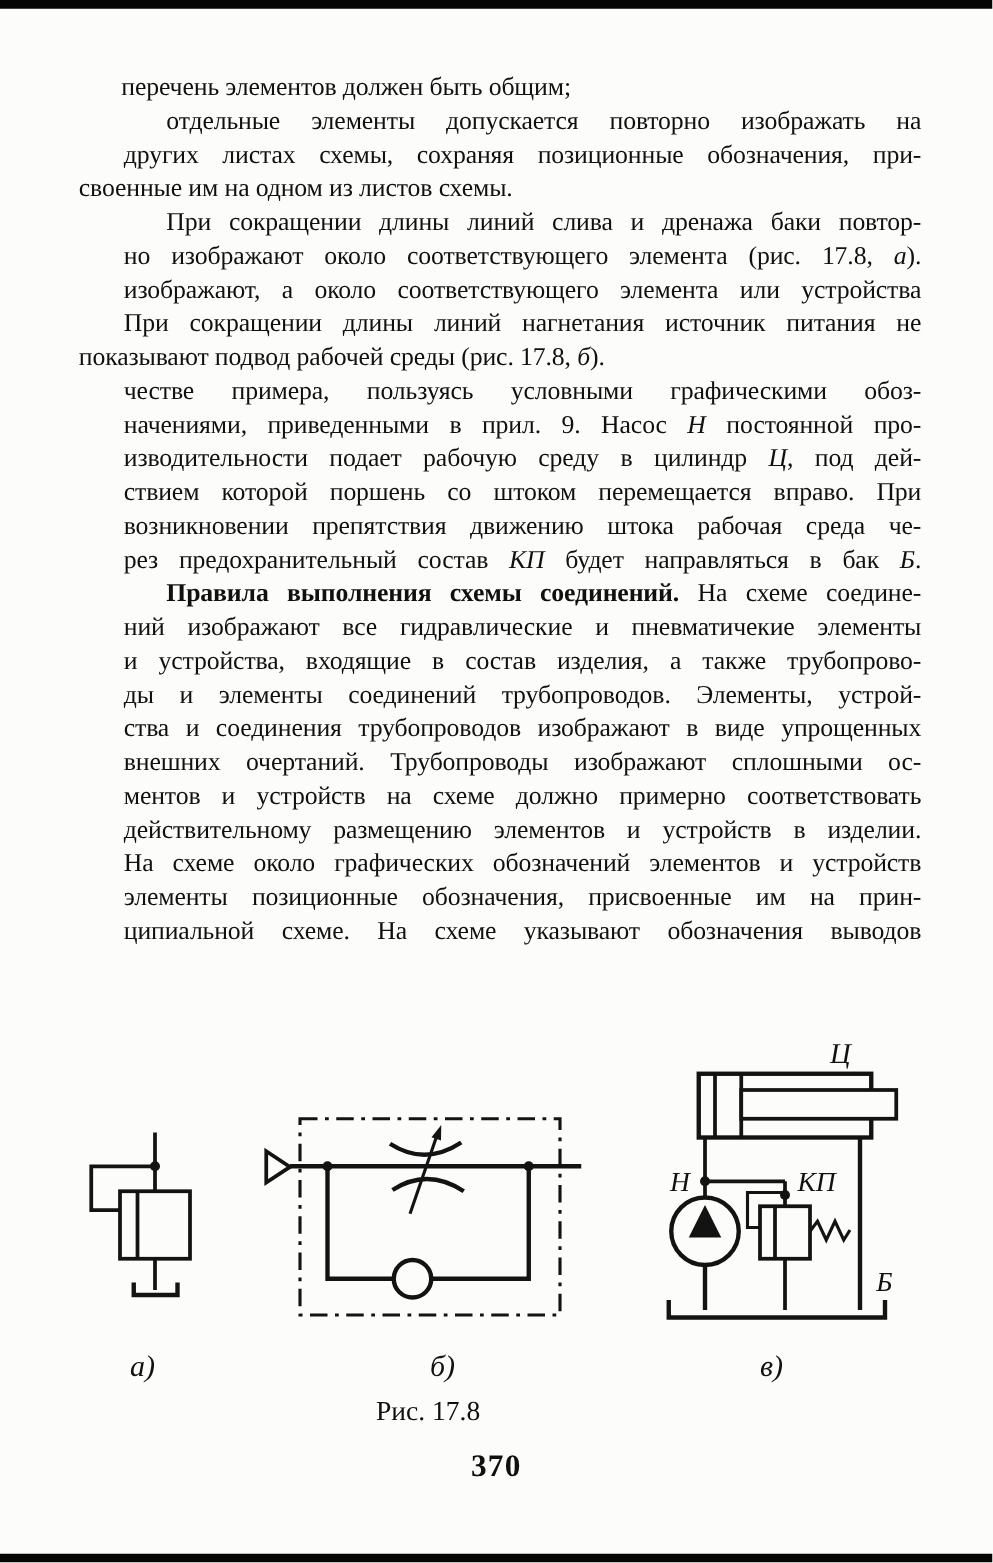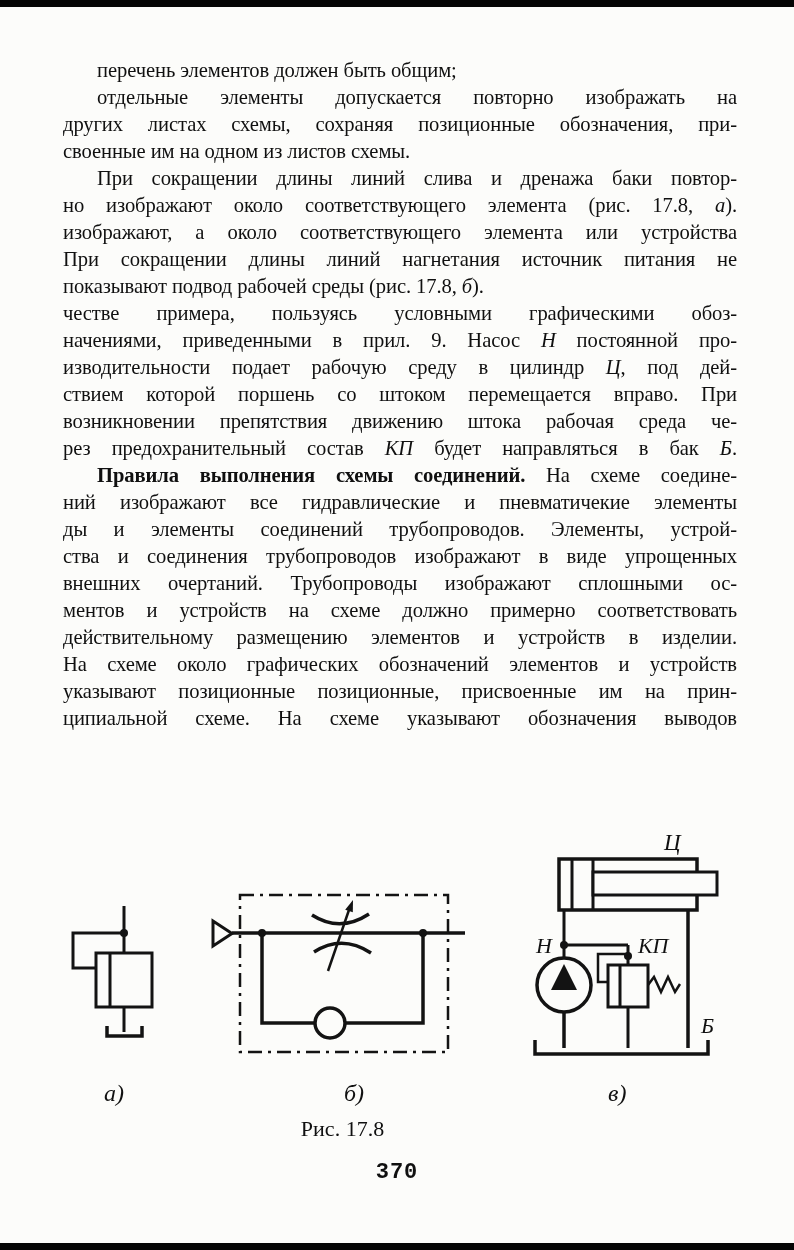--- a/index.html
+++ b/index.html
@@ -2,27 +2,27 @@
 <html><head>
 <meta charset="utf-8">
 <style>
   html,body{margin:0;padding:0;width:794px;height:1250px;overflow:hidden;}
   body{position:relative;background:#fcfcfa;font-family:"Liberation Serif",serif;color:#101010;}
   .edge-bar{position:absolute;left:0;width:794px;background:#050505;}
   .edge-bar.top{top:0;height:7px;}
   .edge-bar.bottom{top:1243px;height:7px;}
   .body-text{position:absolute;left:63px;top:57px;width:674px;font-size:20.6px;line-height:27px;letter-spacing:-0.1px;}
   .tline{white-space:normal;}
-  .tline.just{text-align:justify;text-align-last:justify;}
+  .tline.just{text-align:justify;text-align-last:justify;margin-left:36px;}
   .tline.first{text-indent:34px;}
   .it{font-style:italic;}
   .bd{font-weight:bold;}
   .fig-svg{position:absolute;left:0;top:0;width:794px;height:1250px;}
   .caption{position:absolute;left:0;top:1116px;width:685px;text-align:center;font-size:22px;}
-  .pagenum{position:absolute;left:0;top:1160px;width:794px;text-align:center;font-size:22px;font-weight:bold;font-family:Liberation Mono, monospace;letter-spacing:1px;}
+  .pagenum{position:absolute;left:0;top:1160px;width:794px;text-align:center;font-size:25px;font-weight:bold;font-family:Liberation Serif, serif;letter-spacing:1px;}
   svg text{font-family:"Liberation Serif",serif;font-style:italic;fill:#111;}
 </style>
 </head>
 <body>
 
 <div class="edge-bar top"></div>
 <div class="edge-bar bottom"></div>
 
 <div class="body-text">
     <div class="para">
@@ -44,27 +44,28 @@
       <div class="tline just"><span>честве примера, пользуясь условными графическими обоз-</span></div>
       <div class="tline just"><span>начениями, приведенными в прил. 9. Насос </span><span class="it">Н</span><span> постоянной про-</span></div>
       <div class="tline just"><span>изводительности подает рабочую среду в цилиндр </span><span class="it">Ц</span><span>, под дей-</span></div>
       <div class="tline just"><span>ствием которой поршень со штоком перемещается вправо. При</span></div>
       <div class="tline just"><span>возникновении препятствия движению штока рабочая среда че-</span></div>
       <div class="tline just"><span>рез предохранительный состав </span><span class="it">КП</span><span> будет направляться в бак </span><span class="it">Б</span><span>.</span></div>
     </div>
     <div class="para">
       <div class="tline just first"><span class="bd">Правила выполнения схемы соединений.</span><span> На схеме соедине-</span></div>
       <div class="tline just"><span>ний изображают все гидравлические и пневматичекие элементы</span></div>
+      <div class="tline just"><span>и устройства, входящие в состав изделия, а также трубопрово-</span></div>
       <div class="tline just"><span>ды и элементы соединений трубопроводов. Элементы, устрой-</span></div>
       <div class="tline just"><span>ства и соединения трубопроводов изображают в виде упрощенных</span></div>
       <div class="tline just"><span>внешних очертаний. Трубопроводы изображают сплошными ос-</span></div>
       <div class="tline just"><span>ментов и устройств на схеме должно примерно соответствовать</span></div>
       <div class="tline just"><span>действительному размещению элементов и устройств в изделии.</span></div>
       <div class="tline just"><span>На схеме около графических обозначений элементов и устройств</span></div>
-      <div class="tline just"><span>указывают позиционные позиционные, присвоенные им на прин-</span></div>
+      <div class="tline just"><span>элементы позиционные обозначения, присвоенные им на прин-</span></div>
       <div class="tline just"><span>ципиальной схеме. На схеме указывают обозначения выводов</span></div>
     </div>
   </div>
 
 <svg class="fig-svg" viewBox="0 0 794 1250">
 
   <g stroke="#131313" fill="none" stroke-width="3">
     <line x1="124" y1="906" x2="124" y2="953"></line>
     <circle cx="124" cy="933" r="4" fill="#131313" stroke="none"></circle>
     <polyline points="124,933 73,933 73,968 96,968"></polyline>

